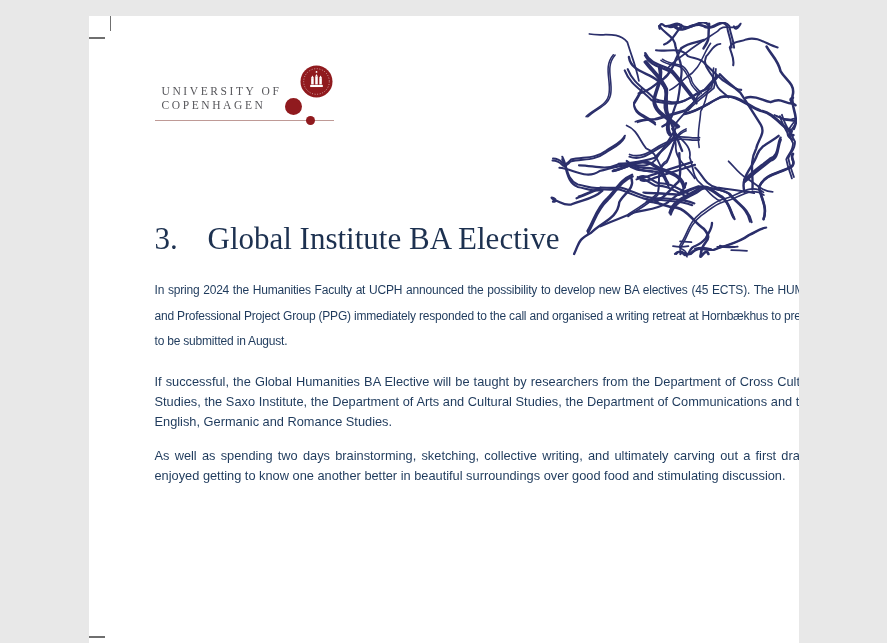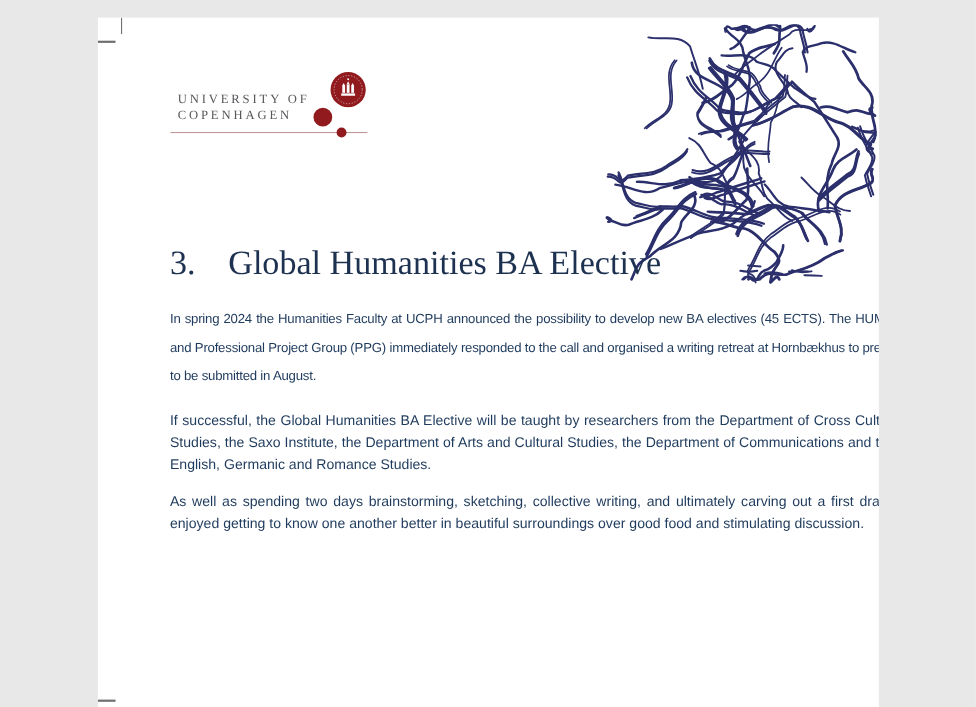--- a/index.html
+++ b/index.html
@@ -177,20 +177,20 @@
       <path d="M184.3 228.2 q 8.1 0.1 15.7 0.6" fill="none" stroke="#2b2f6b" stroke-width="1.8" stroke-linecap="round"></path>
       <path d="M147.9 226.5 q 7.8 -2.2 16.3 0.6" fill="none" stroke="#2b2f6b" stroke-width="1.8" stroke-linecap="round"></path>
       <path d="M133.1 219.4 q 8.4 0.6 11.3 0.8" fill="none" stroke="#2b2f6b" stroke-width="1.8" stroke-linecap="round"></path>
       <path d="M170.3 224.9 q 8.4 -1.0 17.2 0.0" fill="none" stroke="#2b2f6b" stroke-width="1.8" stroke-linecap="round"></path>
       <path d="M126.0 224.2 q 7.5 1.5 15.4 0.0" fill="none" stroke="#2b2f6b" stroke-width="1.8" stroke-linecap="round"></path>
     </svg>
 
   <div class="content">
     <h1 class="heading">
       <span class="num">3.</span>
-      <span>Global Humanities BA Elective</span>
+      <span>Global Institute BA Elective</span>
     </h1>
     <p class="para para-large">In spring 2024 the Humanities Faculty at UCPH announced the possibility to develop new BA electives (45 ECTS). The HUM:Global secretariat and Professional Project Group (PPG) immediately responded to the call and organised a writing retreat at Hornbækhus to prepare an application to be submitted in August.</p>
     <p class="para para-small">If successful, the Global Humanities BA Elective will be taught by researchers from the Department of Cross Culture and Regional Studies, the Saxo Institute, the Department of Arts and Cultural Studies, the Department of Communications and the Department of English, Germanic and Romance Studies.</p>
     <p class="para para-small">As well as spending two days brainstorming, sketching, collective writing, and ultimately carving out a first draft application, we enjoyed getting to know one another better in beautiful surroundings over good food and stimulating discussion.</p>
   </div>
 
 </div>
 
 </body></html>

